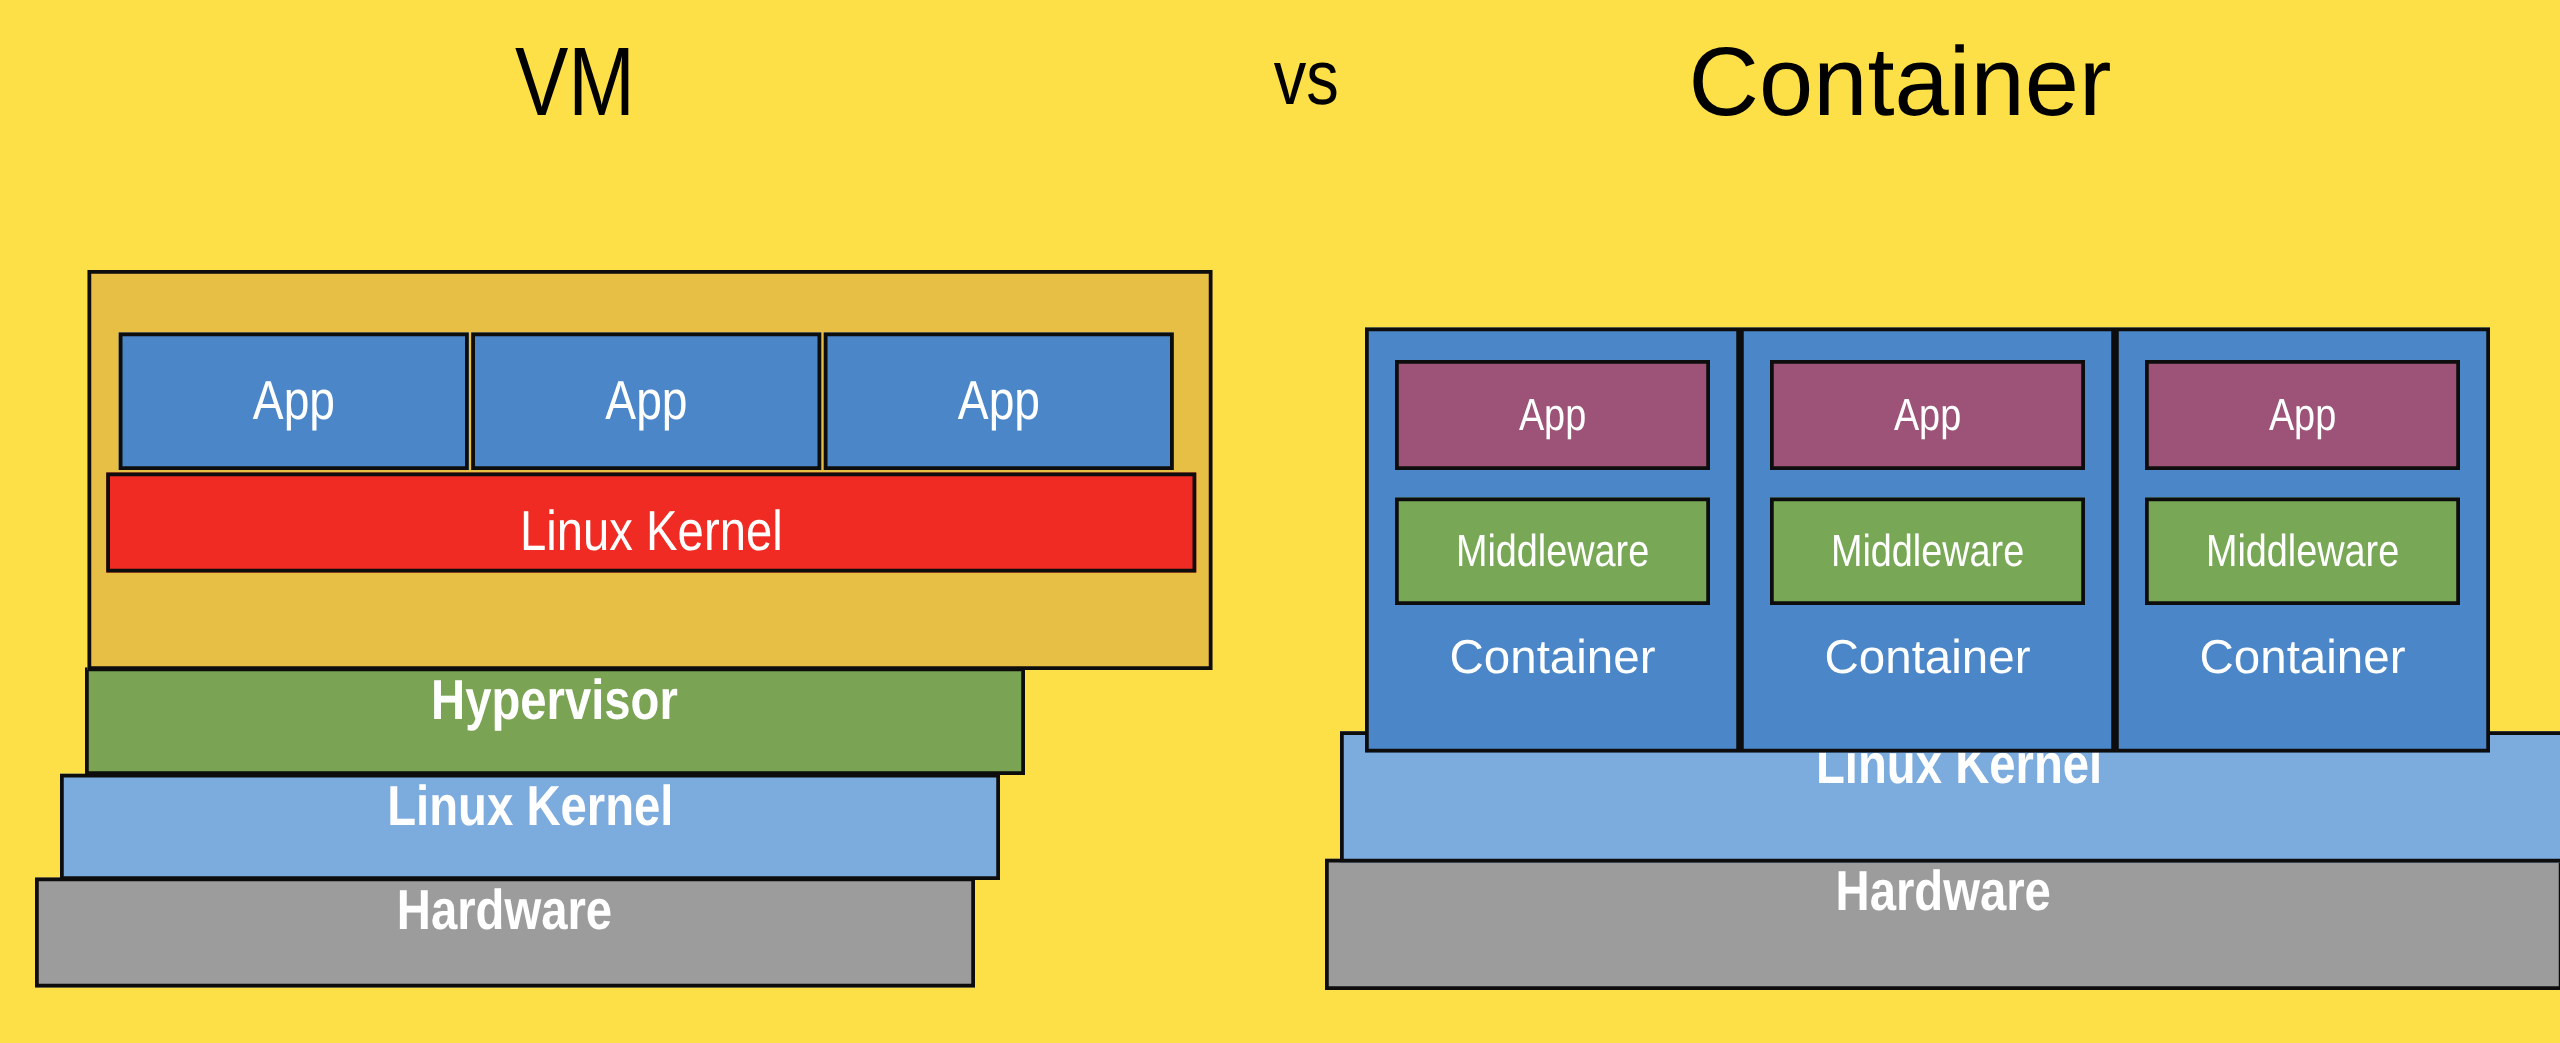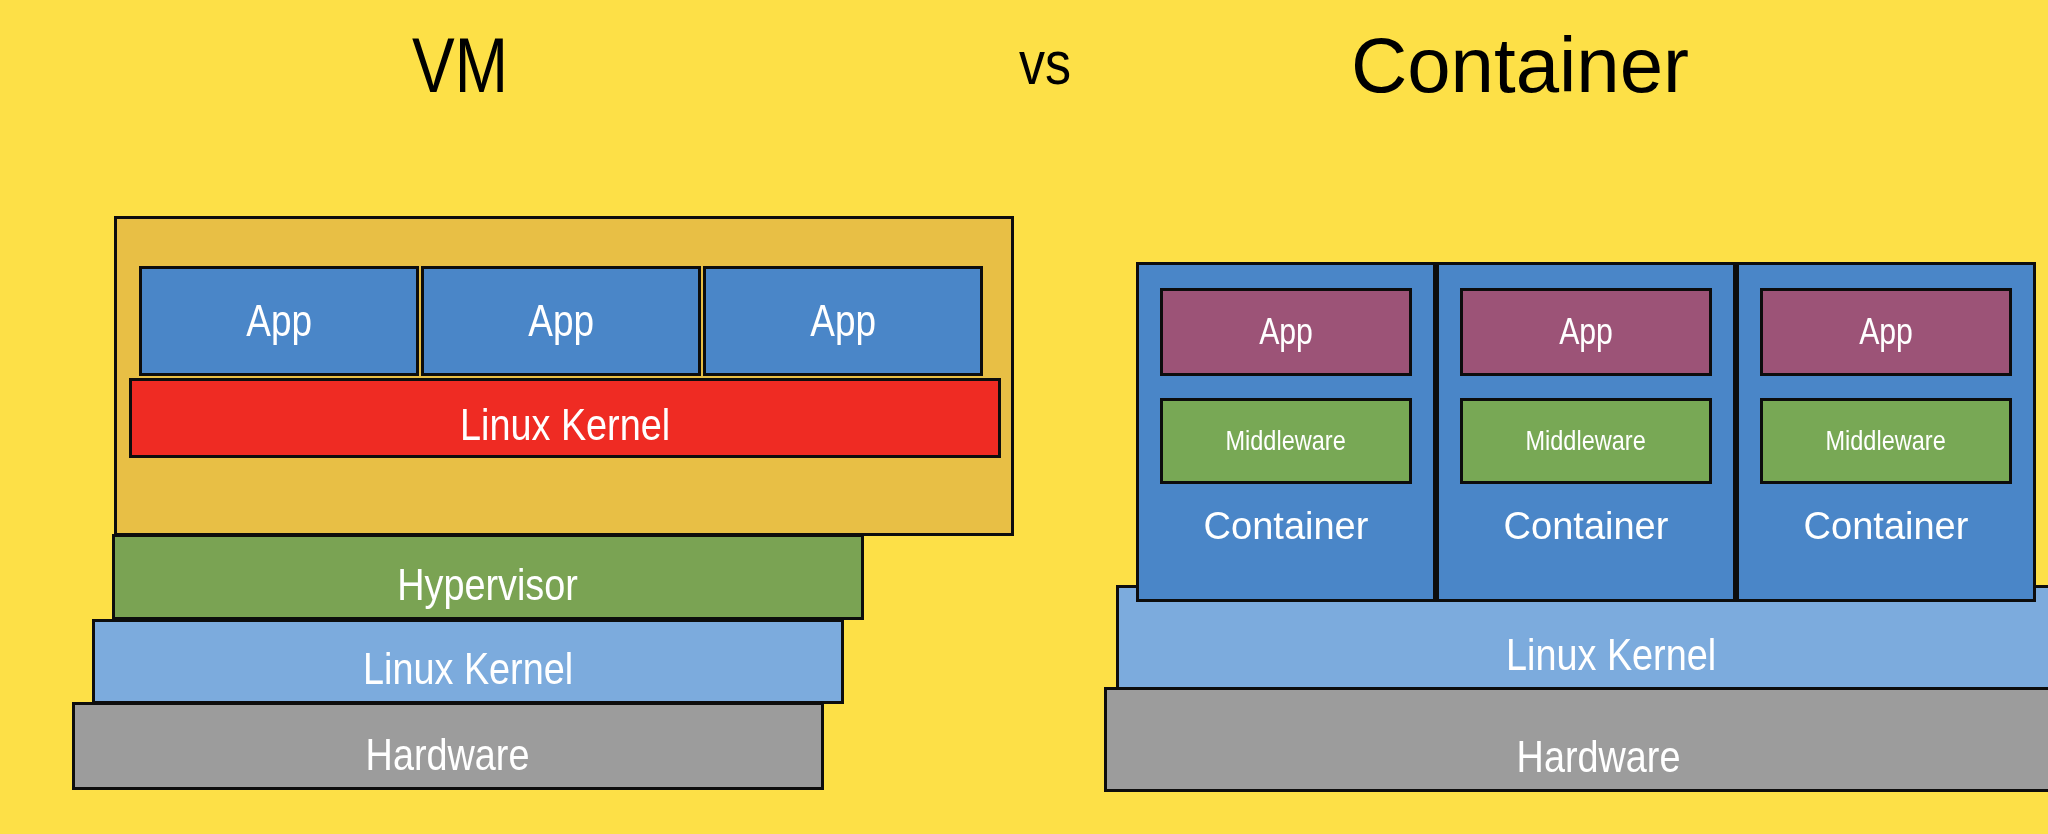--- a/index.html
+++ b/index.html
@@ -63,36 +63,36 @@
     box-sizing: border-box;
     border: 3px solid #0d0d0d;
     display: flex;
     align-items: center;
     justify-content: center;
     color: #ffffff;
     font-family: "Liberation Sans", sans-serif;
     font-weight: 400;
     line-height: 1;
     white-space: nowrap;
-    margin-left: 44px;
   }
   
   .narrow > span {
     display: inline-block;
     transform: scaleX(0.84);
     transform-origin: center center;
   }
   
   .lab-bottom {
     align-items: flex-end;
     padding-bottom: 8px;
   }
   .lab-bottom-lg {
-    align-items: flex-end;
+    align-items: flex-start;
     padding-bottom: 10px;
+    font-weight: bold;
   }
 
   
   #vm-hardware {
     left: 28px;  top: 702px;  width: 752px;  height: 88px;
     background: #9c9c9c;  font-size: 45px;
   }
   #vm-linux-kernel {
     left: 48px;  top: 619px;  width: 752px;  height: 85px;
     background: #7cabdd;  font-size: 45px;
@@ -137,21 +137,21 @@
   .ct-app {
     top: 288px;  width: 252px;  height: 88px;
     background: #9c5377;  font-size: 36px;
   }
   #ct-app-1 { left: 1116px; }
   #ct-app-2 { left: 1416px; }
   #ct-app-3 { left: 1716px; }
 
   .ct-mw {
     top: 398px;  width: 252px;  height: 86px;
-    background: #78a855;  font-size: 28px;
+    background: #78a855;  font-size: 36px;
   }
   #ct-mw-1 { left: 1116px; }
   #ct-mw-2 { left: 1416px; }
   #ct-mw-3 { left: 1716px; }
 </style>
 </head>
 <body>
 
 <div id="canvas" style="background: #fde047;">
 

